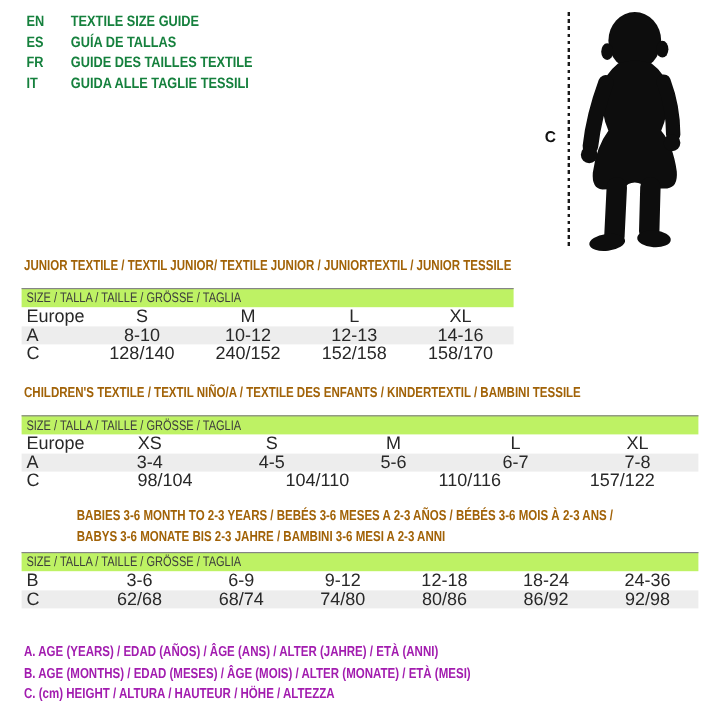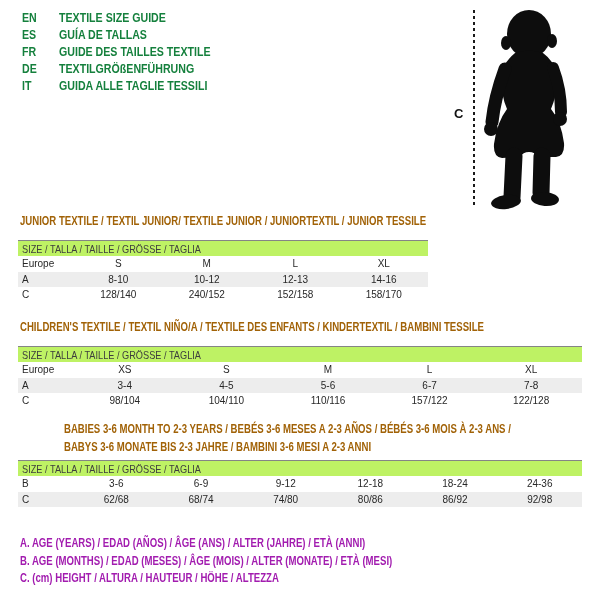--- a/index.html
+++ b/index.html
@@ -31,21 +31,21 @@
 
   
   .size-table { position:absolute; left:18px; }
   #table-junior { top:240px; width:410px; }
   #table-children { top:346px; width:564px; }
   #table-babies { top:460px; width:564px; }
   .thead {
     height:16px; line-height:16px; background:#bef264; border-top:1.5px solid #858585;
     padding-left:4px; font-size:11.5px; color:#3d3d3d; box-sizing:border-box;
   }
-  .trow { display:flex; height:15.5px; line-height:15.5px; font-size:10px; color:#282828; }
+  .trow { display:flex; height:15.5px; line-height:15.5px; font-size:15px; color:#282828;justify-content:center; }
   .trow.alt { background:#ededed; }
   .tlabel { width:56px; flex:0 0 56px; padding-left:4px; box-sizing:border-box; }
   .tcell { flex:1; text-align:center; }
 
   
   .legend { position:absolute; left:20px; top:535px; }
   .legend-line { height:17.5px; line-height:17.5px; font-weight:bold; font-size:12px; color:#a21caf; }
 </style>
 </head>
 <body>
@@ -55,24 +55,20 @@
     <span class="lang-code"><span class="cond85">EN</span></span>
     <span class="lang-label"><span class="cond85">TEXTILE SIZE GUIDE</span></span>
   </div>
   <div class="lang-row">
     <span class="lang-code"><span class="cond85">ES</span></span>
     <span class="lang-label"><span class="cond85">GUÍA DE TALLAS</span></span>
   </div>
   <div class="lang-row">
     <span class="lang-code"><span class="cond85">FR</span></span>
     <span class="lang-label"><span class="cond85">GUIDE DES TAILLES TEXTILE</span></span>
-  </div>
-  <div class="lang-row">
-    <span class="lang-code"><span class="cond85">DE</span></span>
-    <span class="lang-label"><span class="cond85">TEXTILGRÖßENFÜHRUNG</span></span>
   </div>
   <div class="lang-row">
     <span class="lang-code"><span class="cond85">IT</span></span>
     <span class="lang-label"><span class="cond85">GUIDA ALLE TAGLIE TESSILI</span></span>
   </div>
 </div>
 
 <div class="figure">
   <div class="dash-line"></div>
   <span class="height-label">C</span>
@@ -140,21 +136,20 @@
     <span class="tcell">5-6</span>
     <span class="tcell">6-7</span>
     <span class="tcell">7-8</span>
   </div>
   <div class="trow">
     <span class="tlabel">C</span>
     <span class="tcell">98/104</span>
     <span class="tcell">104/110</span>
     <span class="tcell">110/116</span>
     <span class="tcell">157/122</span>
-    <span class="tcell">122/128</span>
   </div>
 </div>
 
 <div class="section-heading" id="heading-babies">
   <div><span class="cond">BABIES 3-6 MONTH TO 2-3 YEARS / BEBÉS 3-6 MESES A 2-3 AÑOS / BÉBÉS 3-6 MOIS À 2-3 ANS /</span></div>
   <div><span class="cond">BABYS 3-6 MONATE BIS 2-3 JAHRE / BAMBINI 3-6 MESI A 2-3 ANNI</span></div>
 </div>
 <div class="size-table" id="table-babies">
   <div class="thead"><span class="cond">SIZE / TALLA / TAILLE / GRÖSSE / TAGLIA</span></div>
   <div class="trow">

